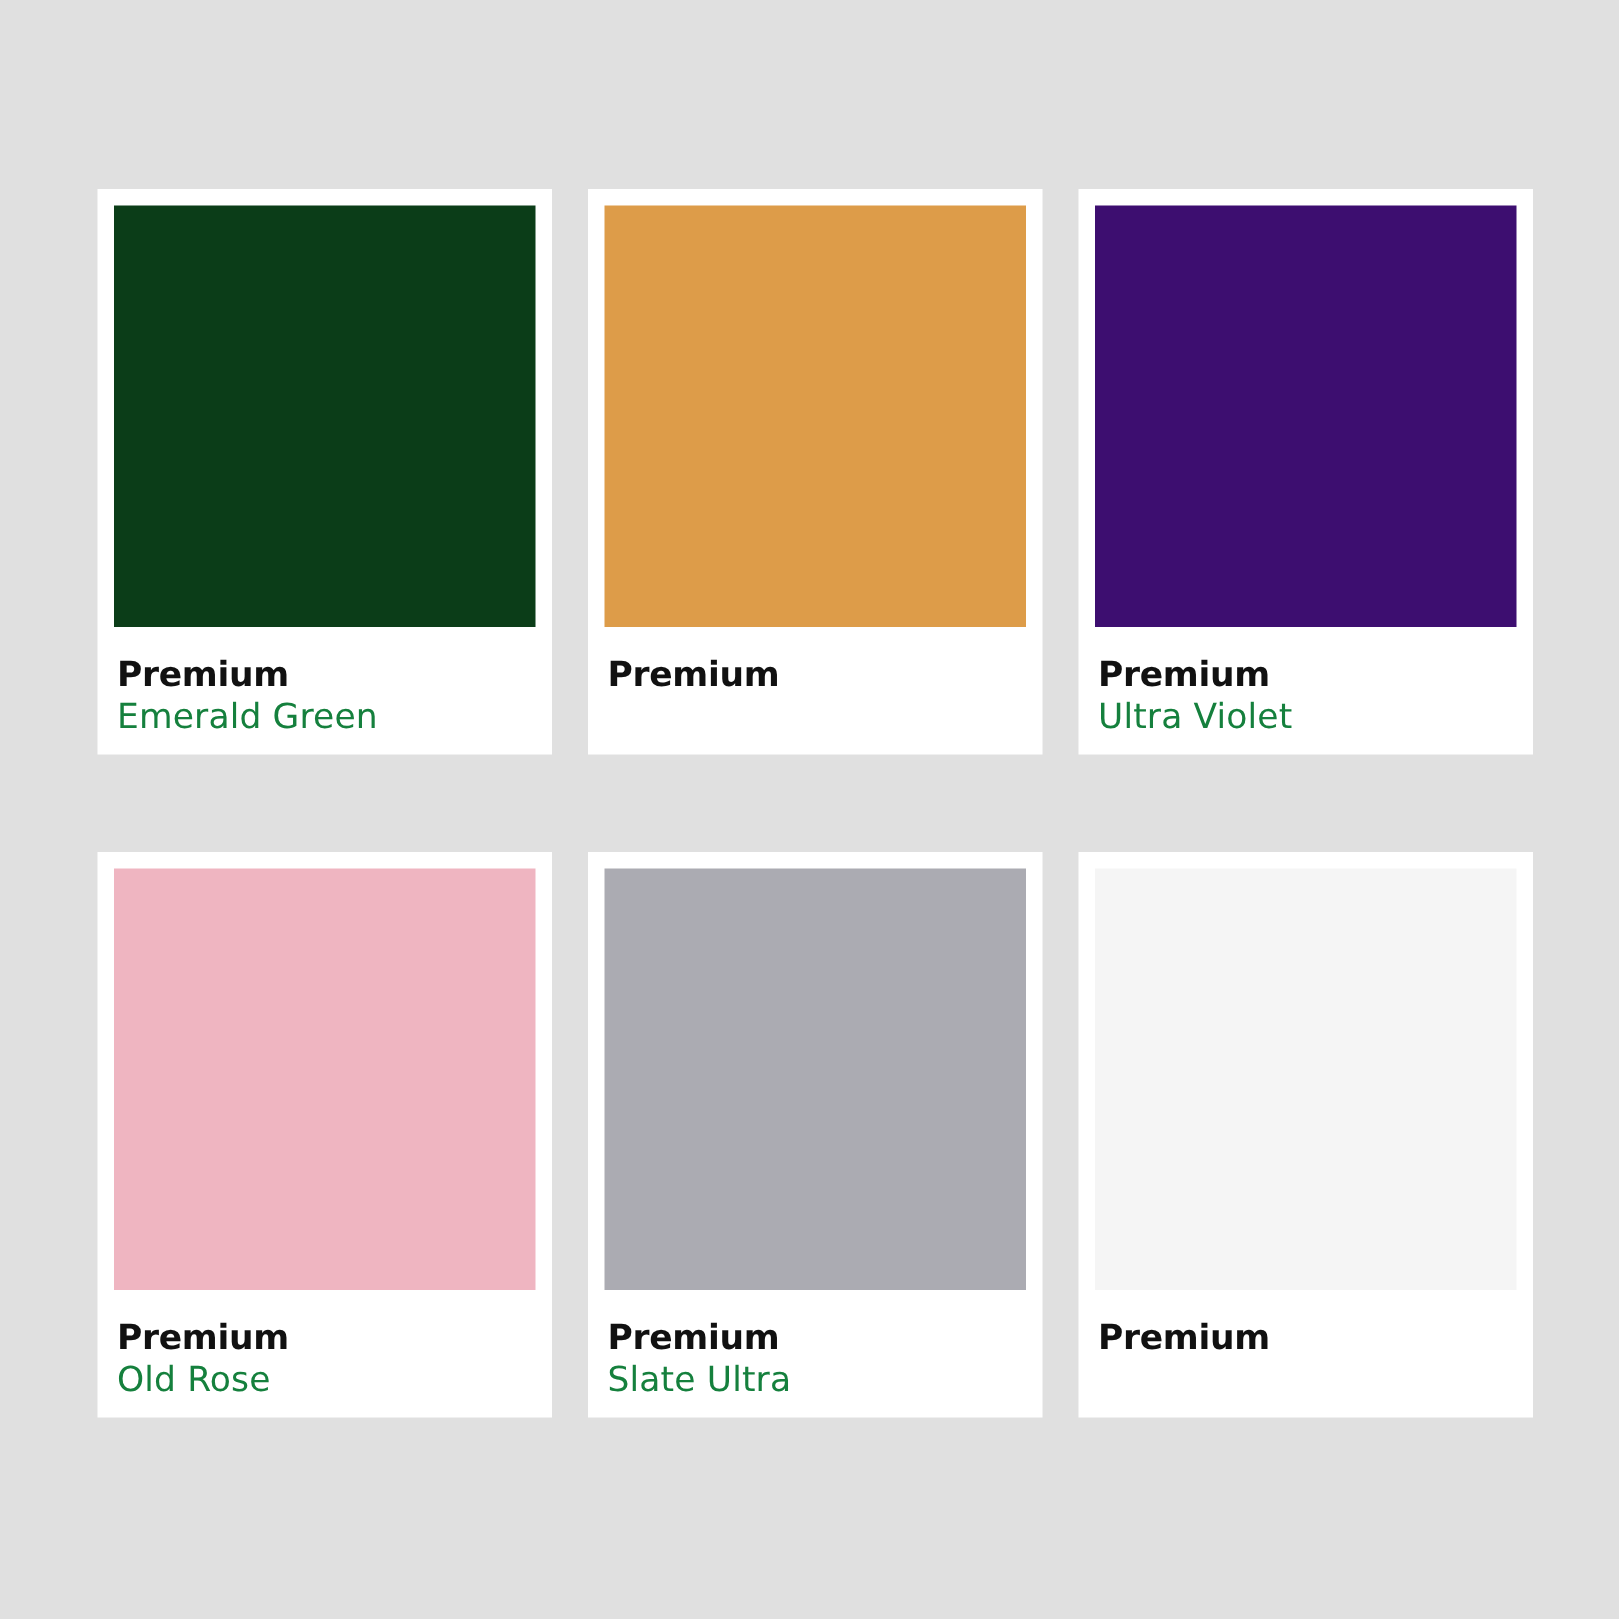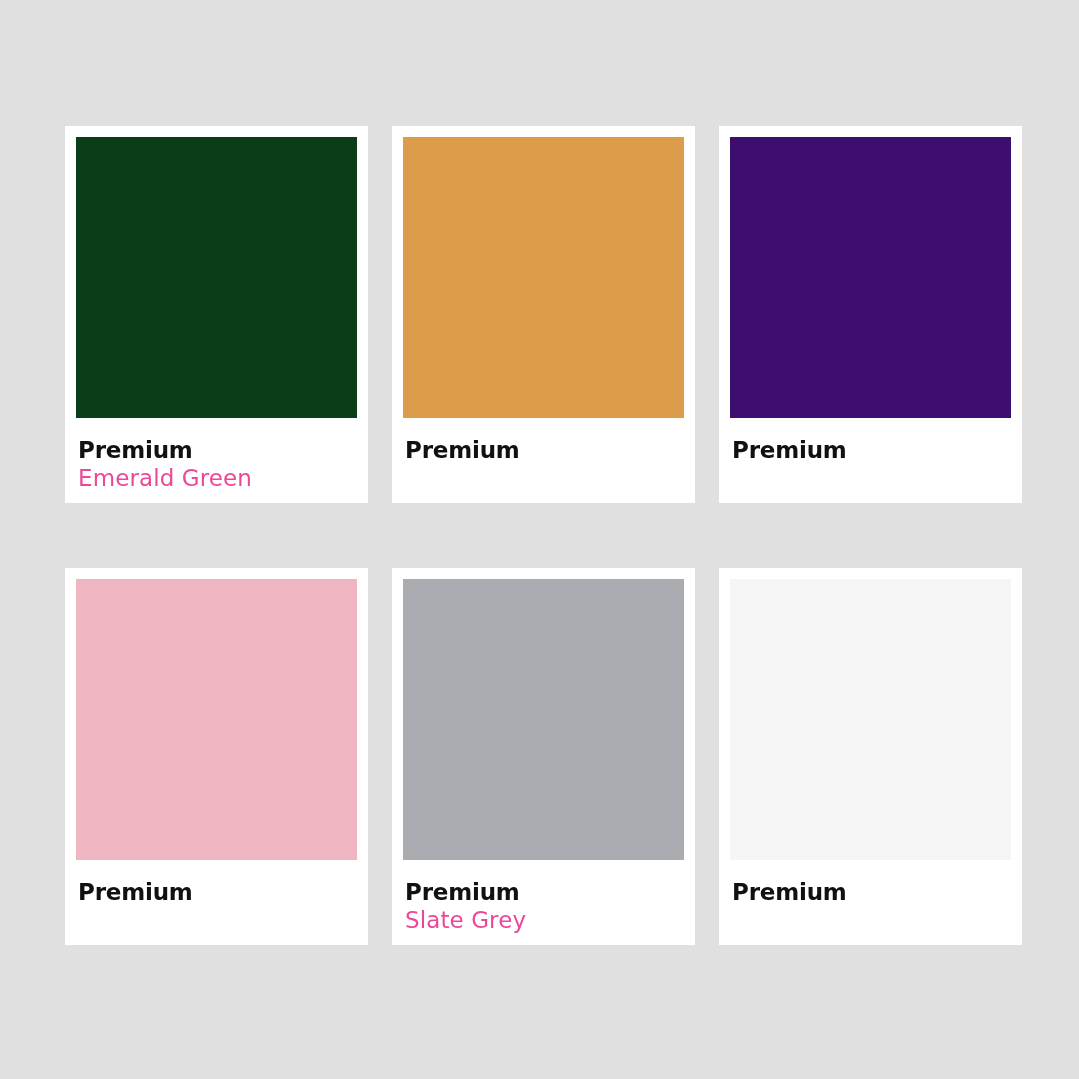--- a/index.html
+++ b/index.html
@@ -58,21 +58,21 @@
     font-weight: 700;
     color: #111111;
     line-height: 1.22;
     letter-spacing: -0.2px;
     white-space: nowrap;
   }
 
   .swatch-name {
     font-size: 23px;
     font-weight: 400;
-    color: #ec4899;
+    color: #15803d;
     line-height: 1.26;
     letter-spacing: 0.1px;
     white-space: nowrap;
   }
 </style>
 </head>
 <body style="background: rgb(224, 224, 224);">
 
 <div class="board">
   <div class="swatch-grid">
@@ -89,35 +89,37 @@
       <div class="swatch-color" style="background-color: rgb(221, 156, 73);"></div>
       <div class="swatch-label">
         <div class="swatch-brand">Premium</div>
       </div>
     </div>
 
     <div class="swatch-card" style="background: rgb(255, 255, 255);">
       <div class="swatch-color" style="background-color: rgb(61, 14, 112);"></div>
       <div class="swatch-label">
         <div class="swatch-brand">Premium</div>
+        <div class="swatch-name">Ultra Violet</div>
       </div>
     </div>
 
     <div class="swatch-card" style="background: rgb(255, 255, 255);">
       <div class="swatch-color" style="background-color: rgb(239, 181, 193);"></div>
       <div class="swatch-label">
         <div class="swatch-brand">Premium</div>
+        <div class="swatch-name">Old Rose</div>
       </div>
     </div>
 
     <div class="swatch-card" style="background: rgb(255, 255, 255);">
       <div class="swatch-color" style="background-color: rgb(171, 171, 178);"></div>
       <div class="swatch-label">
         <div class="swatch-brand">Premium</div>
-        <div class="swatch-name">Slate Grey</div>
+        <div class="swatch-name">Slate Ultra</div>
       </div>
     </div>
 
     <div class="swatch-card" style="background: rgb(255, 255, 255);">
       <div class="swatch-color" style="background-color: rgb(245, 245, 245);"></div>
       <div class="swatch-label">
         <div class="swatch-brand">Premium</div>
       </div>
     </div>
 

